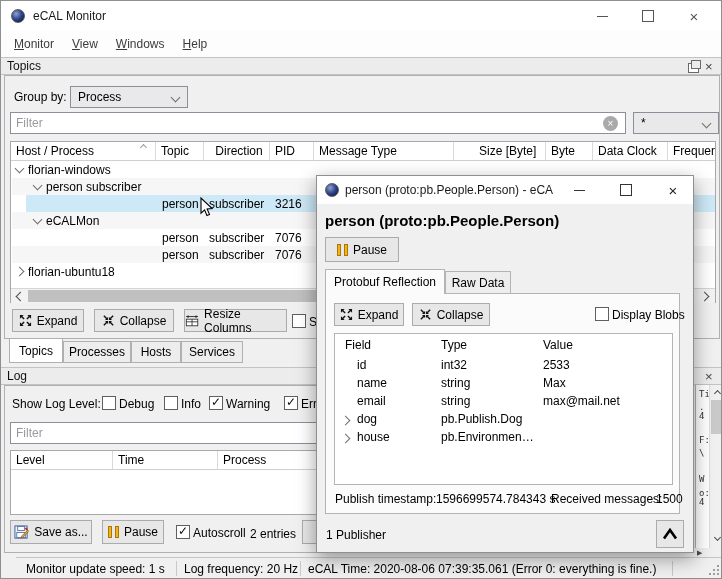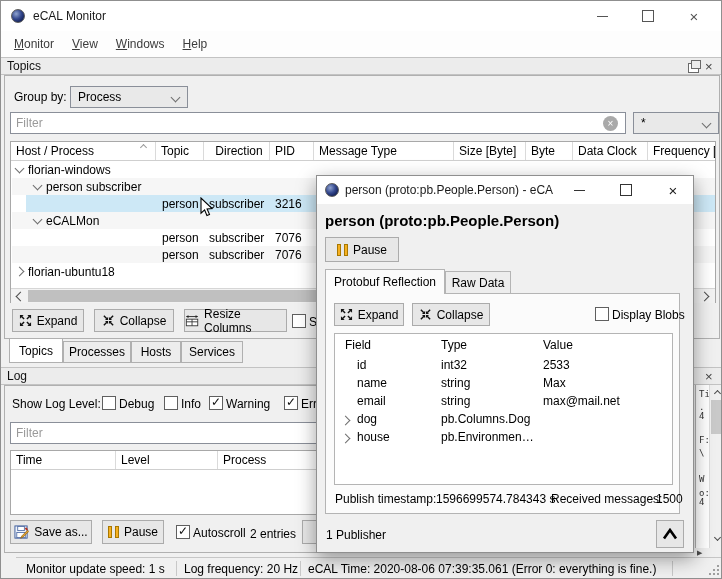--- a/index.html
+++ b/index.html
@@ -135,21 +135,21 @@
       <i class="tch cd ar" style="right:8px;top:7px;"></i>
     </div>
 
     <div class="abs treewidget" style="left:5px;top:65px;width:706px;height:162px;">
       <div class="hdrrow">
         <div class="hcell" style="width:145px;">Host / Process</div>
         <div class="hcell" style="width:48px;">Topic</div>
         <div class="hcell" style="width:66px;text-align:center;">Direction</div>
         <div class="hcell" style="width:44px;">PID</div>
         <div class="hcell" style="width:140px;">Message Type</div>
-        <div class="hcell" style="width:72px;">Size [Byte]</div>
+        <div class="hcell" style="width:72px;margin-left:20px;">Size [Byte]</div>
         <div class="hcell" style="width:47px;">Byte</div>
         <div class="hcell" style="width:75px;">Data Clock</div>
         <div class="hcell" style="flex:1;border-right:none;">Frequency [</div>
       </div>
       <i class="tch cu" style="left:130px;top:3px;width:4px;height:4px;border-color:#9a9a9a;"></i>
 
       <div class="trow" style="top:19px;">
         <i class="tch cd" style="left:4px;top:4px;"></i>
         <span style="left:16px;">florian-windows</span>
       </div>
@@ -261,22 +261,22 @@
     <span class="lbl" style="left:221px;top:11px;">Warning</span>
     <span class="chk" style="left:279px;top:10px;">
         <i class="ck">✓</i>
       </span>
     <span class="lbl" style="left:296px;top:11px;">Error</span>
 
     <input class="inp" style="left: 5px; top: 36px; width: 676px; height: 22px;" placeholder="Filter">
 
     <div class="abs treewidget" style="left:5px;top:64px;width:678px;height:65px;">
       <div class="hdrrow">
+        <div class="hcell" style="width:102px;">Level</div>
         <div class="hcell" style="width:105px;">Time</div>
-        <div class="hcell" style="width:102px;">Level</div>
         <div class="hcell" style="flex:1;border-right:none;">Process</div>
       </div>
     </div>
 
     <div class="btn" style="left:5px;top:134px;width:82px;height:24px;">
       <svg width="15" height="15" viewBox="0 0 16 16">
           <rect x="1" y="1" width="13" height="13" fill="#eef3fb" stroke="#3a5a9a"></rect>
           <rect x="4" y="1.5" width="7" height="4.5" fill="#fff" stroke="#3a5a9a" stroke-width=".8"></rect>
           <rect x="3" y="8" width="9" height="5.5" fill="#fff" stroke="#3a5a9a" stroke-width=".8"></rect>
           <path d="M14.5 5.5l-6 6-1.4 2.6 2.7-1.3 6-6z" fill="#e0a22e" stroke="#8a5a10" stroke-width=".7"></path>
@@ -402,21 +402,21 @@
         <span class="cellF" style="top:42px;">name</span>
         <span class="cellT" style="top:42px;">string</span>
         <span class="cellV" style="top:42px;">Max</span>
 
         <span class="cellF" style="top:60px;">email</span>
         <span class="cellT" style="top:60px;">string</span>
         <span class="cellV" style="top:60px;">max@mail.net</span>
 
         <i class="tch cr" style="left:7px;top:83px;"></i>
         <span class="cellF" style="top:78px;">dog</span>
-        <span class="cellT" style="top:78px;">pb.Columns.Dog</span>
+        <span class="cellT" style="top:78px;">pb.Publish.Dog</span>
 
         <i class="tch cr" style="left:7px;top:101px;"></i>
         <span class="cellF" style="top:96px;">house</span>
         <span class="cellT" style="top:96px;">pb.Environmen…</span>
       </div>
 
       <span class="lbl" style="left:9px;top:198px;">Publish timestamp:</span>
       <span class="lbl" style="left:110px;top:198px;">1596699574.784343 s</span>
       <span class="lbl" style="left:225px;top:198px;">Received messages:</span>
       <span class="lbl" style="left:330px;top:198px;">1500</span>

